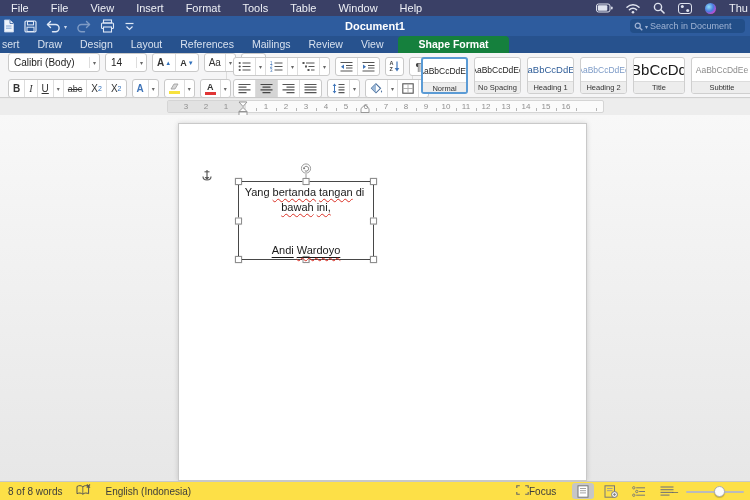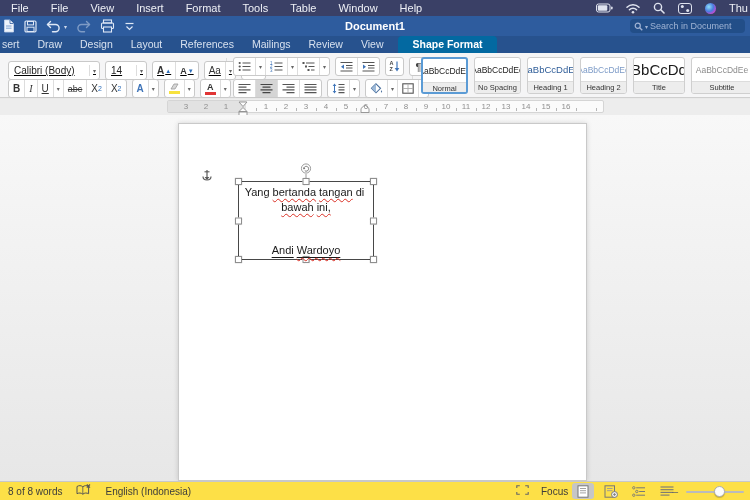--- a/index.html
+++ b/index.html
@@ -29,22 +29,22 @@
   #searchbox input { flex:1; min-width:0; background:transparent; border:none; outline:none;
     font-size:9px; color:#cfd9ea; font-family:"Liberation Sans",sans-serif; }
   #searchbox input::placeholder { color:#9fb3d4; }
   .search-caret { color:#9fb3d4; font-size:6px; }
 
   
   #tabbar { position:absolute; left:0; top:36px; width:750px; height:17px; background:#27528e;
     display:flex; align-items:flex-end; color:#d7e1ef; font-size:10.5px; }
   .rtab { padding:0 9px; line-height:17px; white-space:nowrap; }
   .rtab.first { padding-left:2px; }
-  .rtab.active { background:#0369a1; color:#fff; font-weight:bold; border-radius:4px 4px 0 0;
-    padding:0 14px; margin-left:6px; }
+  .rtab.active { background:#15803d; color:#fff; font-weight:bold; border-radius:4px 4px 0 0;
+    padding:0 20px; margin-left:6px; }
 
   
   #ribbon { position:absolute; left:0; top:53px; width:750px; height:45px; background:#f5f5f6;
     border-bottom:1px solid #cfcfcf; }
   .rdivider { position:absolute; top:5px; bottom:5px; width:1px; background:#dcdcdc; }
   .rrow { position:absolute; display:flex; align-items:center; gap:5px; height:19px; }
   .seg { display:inline-flex; align-items:stretch; border:1px solid #c9c9c9; border-radius:3px;
     background:#fff; height:19px; overflow:hidden; }
   .seg > * { display:flex; align-items:center; padding:0 4px; border-right:1px solid #ddd;
     font-size:10px; color:#333; }
@@ -107,21 +107,21 @@
   .err { text-decoration:underline wavy #d93025 1px; text-underline-offset:2px; }
   .sig-line { text-decoration:underline solid #1a1a1a 1px; text-underline-offset:2.5px; }
   .sig-line .err { text-decoration:underline wavy #d93025 1px; text-underline-offset:2.5px; }
 
   #anchor { position:absolute; left:22px; top:45px; }
 
   
   #statusbar { position:absolute; left:0; top:481px; width:750px; height:19px; background:#fde047;
     border-top:1px solid #c8c8c8; font-size:10px; color:#3c3c3c; }
   #sb-left { position:absolute; left:8px; top:0; height:18px; display:flex; align-items:center; gap:14px; }
-  #sb-focus { position:absolute; left:516px; top:0; height:18px; display:flex; align-items:center; gap:12px; }
+  #sb-focus { position:absolute; left:516px; top:0; height:18px; display:flex; align-items:center; gap:0; }
   #sb-views { position:absolute; left:572px; top:1px; height:16px; display:flex; align-items:center; gap:6px; }
   .viewbtn { width:22px; height:16px; display:flex; align-items:center; justify-content:center; border-radius:3px; }
   .viewbtn.selected { background:#c6c6c6; }
   #sb-zoom-minus { position:absolute; left:672px; top:3px; width:8px; color:#666; font-size:11px; line-height:12px; }
   #zoom-track { position:absolute; left:686px; top:9px; width:58px; height:2px; background:#bbb; border-radius:1px; }
   #zoom-thumb { position:absolute; left:714px; top:4px; width:11px; height:11px; border-radius:50%;
     background:#fdfdfd; border:1px solid #adadad; box-shadow:0 1px 1px rgba(0,0,0,0.2); }
 </style>
 </head>
 <body>
@@ -235,21 +235,21 @@
   <span class="rtab">Mailings</span>
   <span class="rtab">Review</span>
   <span class="rtab">View</span>
   <span class="rtab active">Shape Format</span>
 </div>
 
 <div id="ribbon">
   <div class="rdivider" style="left:226px"></div>
   <div class="rdivider" style="left:412px"></div>
 
-  <div class="rrow" style="left:8px; top:8px;text-decoration:underline;">
+  <div class="rrow" style="left:8px; top:0;">
     <span class="seg combo" style="width:92px">
       <span class="val" style="flex:1">Calibri (Body)</span>
       <span class="caret">▾</span>
     </span>
     <span class="seg combo" style="width:42px">
       <span class="val" style="flex:1">14</span>
       <span class="caret">▾</span>
     </span>
     <span class="seg">
       <span>

